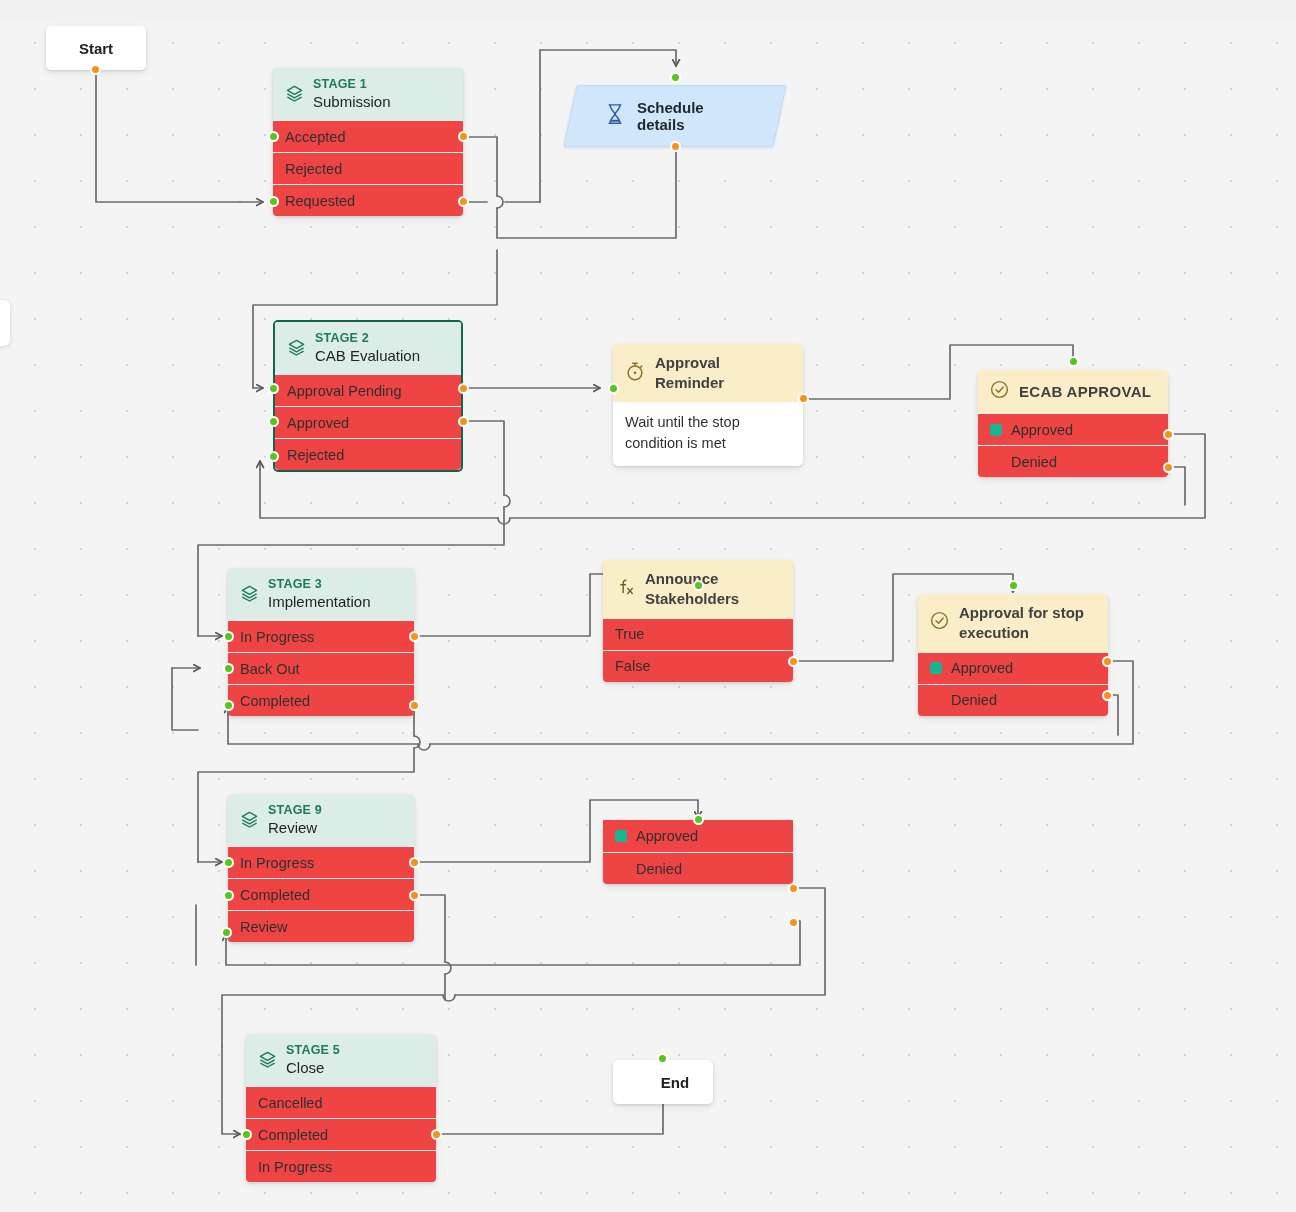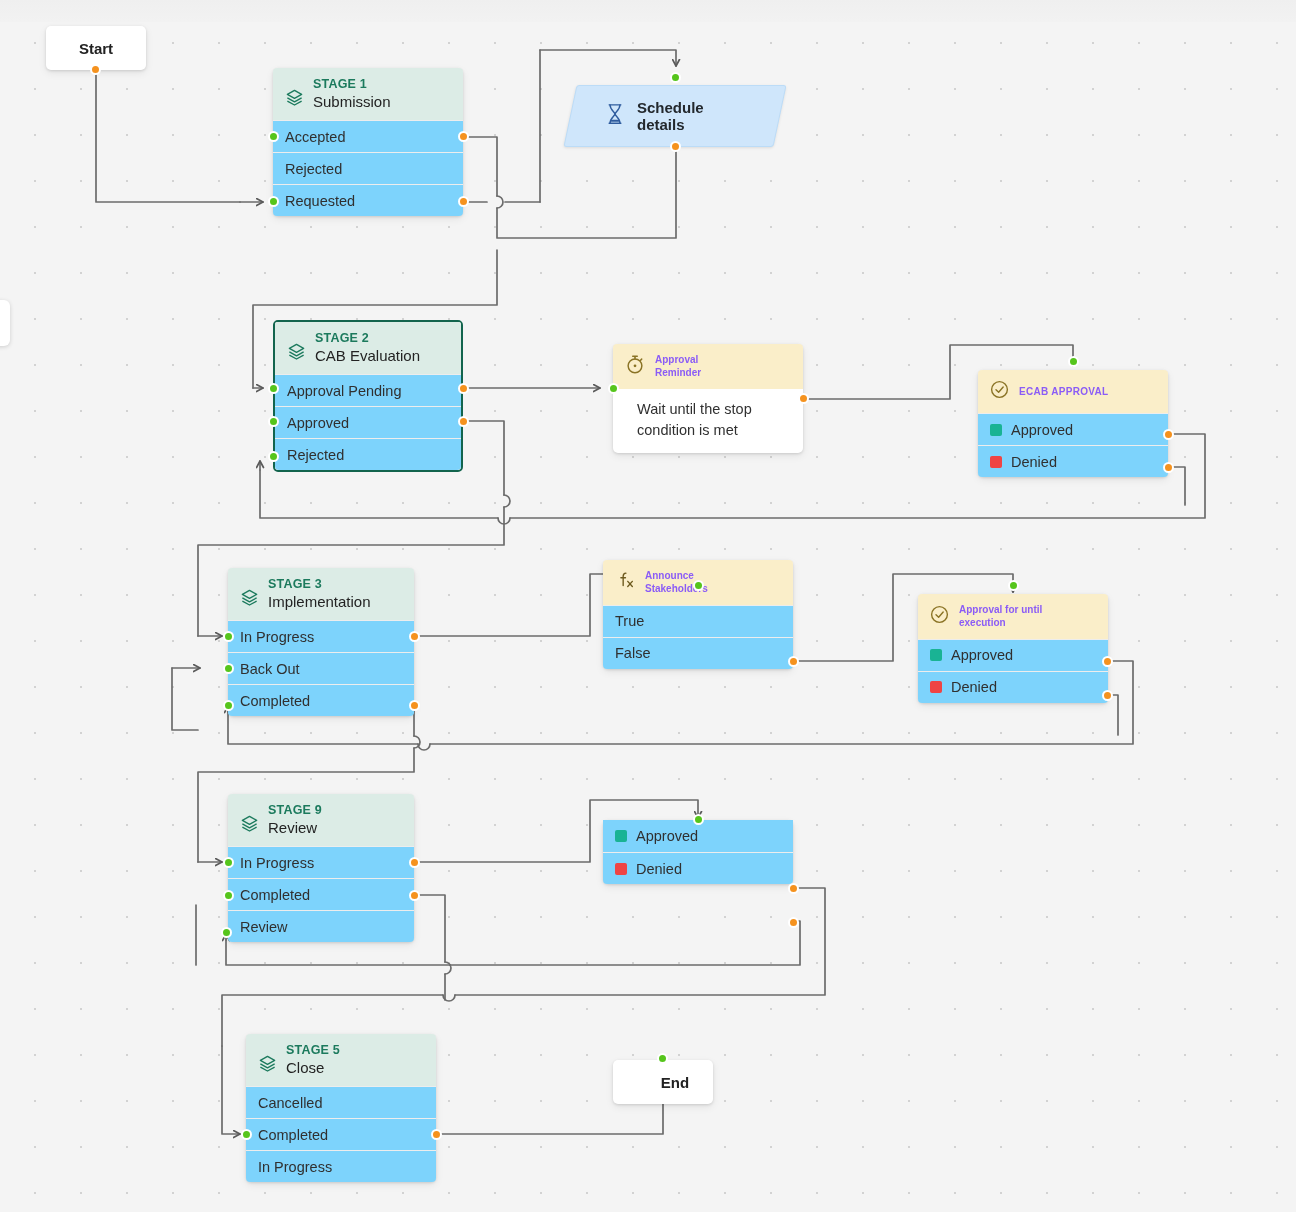--- a/index.html
+++ b/index.html
@@ -37,60 +37,60 @@
   .terminal {
     display: flex; align-items: center; justify-content: center;
     font-size: 15px; font-weight: 700; color: #222;
   }
 
   
   .stage-head {
     background: #dcece6;
     border-radius: 4px 4px 0 0;
     padding: 9px 10px 9px 12px;
-    display: flex; align-items: flex-end; gap: 9px;
+    display: flex; align-items: center; gap: 9px;
   }
   .node.selected .stage-head { border-radius: 2px 2px 0 0; }
   .stage-head-txt { line-height: 1.25; }
   .stage-kicker {
     font-size: 12.5px; font-weight: 700; color: #1c7a5d;
     letter-spacing: .2px; display: block;
   }
   .stage-title { font-size: 15px; font-weight: 400; color: #232323; display: block; }
   .layers-ic { flex: 0 0 auto; margin-top: 3px; }
 
   
   .y-head {
     background: #faeec9;
     border-radius: 4px 4px 0 0;
     padding: 9px 10px 9px 11px;
     display: flex; align-items: center; gap: 9px;
   }
   .y-title {
-    font-size: 10px; font-weight: 700; color: #8b5cf6; line-height: 1.33;
+    font-size: 15px; font-weight: 700; color: #404040; line-height: 1.33;
   }
   .y-title.caps { letter-spacing: .3px; }
 
   
   .row {
     height: 32px; display: flex; align-items: center;
     padding: 0 12px; gap: 9px;
     font-size: 14.5px; color: #303030;
     border-top: 1px solid #ededed;
-    background: #7dd3fc;
+    background: #ef4444;
   }
   .row:first-of-type { border-top: none; }
   .row.last { border-radius: 0 0 4px 4px; }
   .sw { width: 12px; height: 12px; border-radius: 2px; flex: 0 0 auto; }
   .sw.ok { background: #19b394; }
   .sw.no { background: #ef4444; }
 
   .body-text {
     padding: 10px 12px 12px;
-    font-size: 14.5px; color: #303030; line-height: 1.45; margin-left: 12px;
+    font-size: 14.5px; color: #303030; line-height: 1.45;
   }
 
   
   .para {
     position: absolute; z-index: 20;
     display: flex; align-items: center; gap: 12px;
     padding: 0 26px 0 34px;
     background: #cfe6fb;
     border: 1px solid #bcdcf7;
     transform: skewX(-12deg);
@@ -388,21 +388,21 @@
 
   <div class="node" style="left:918px; top:594px; width:190px;">
     <div class="y-head">
       <span>
         <svg width="21" height="21" viewBox="0 0 24 24" fill="none" stroke="#8a7325" stroke-width="1.6" stroke-linecap="round" stroke-linejoin="round">
           <circle cx="12" cy="12" r="9"></circle>
             <path d="M8 12.3 L11 15.2 L16.2 9.2"></path>
         </svg>
       </span>
       <span class="y-title">
-        <span>Approval for until</span><br>
+        <span>Approval for stop</span><br>
         <span>execution</span>
       </span>
     </div>
     <div class="row">
       <span class="sw ok"></span>
       <span>Approved</span>
     </div>
     <div class="row last">
       <span class="sw no"></span>
       <span>Denied</span>

